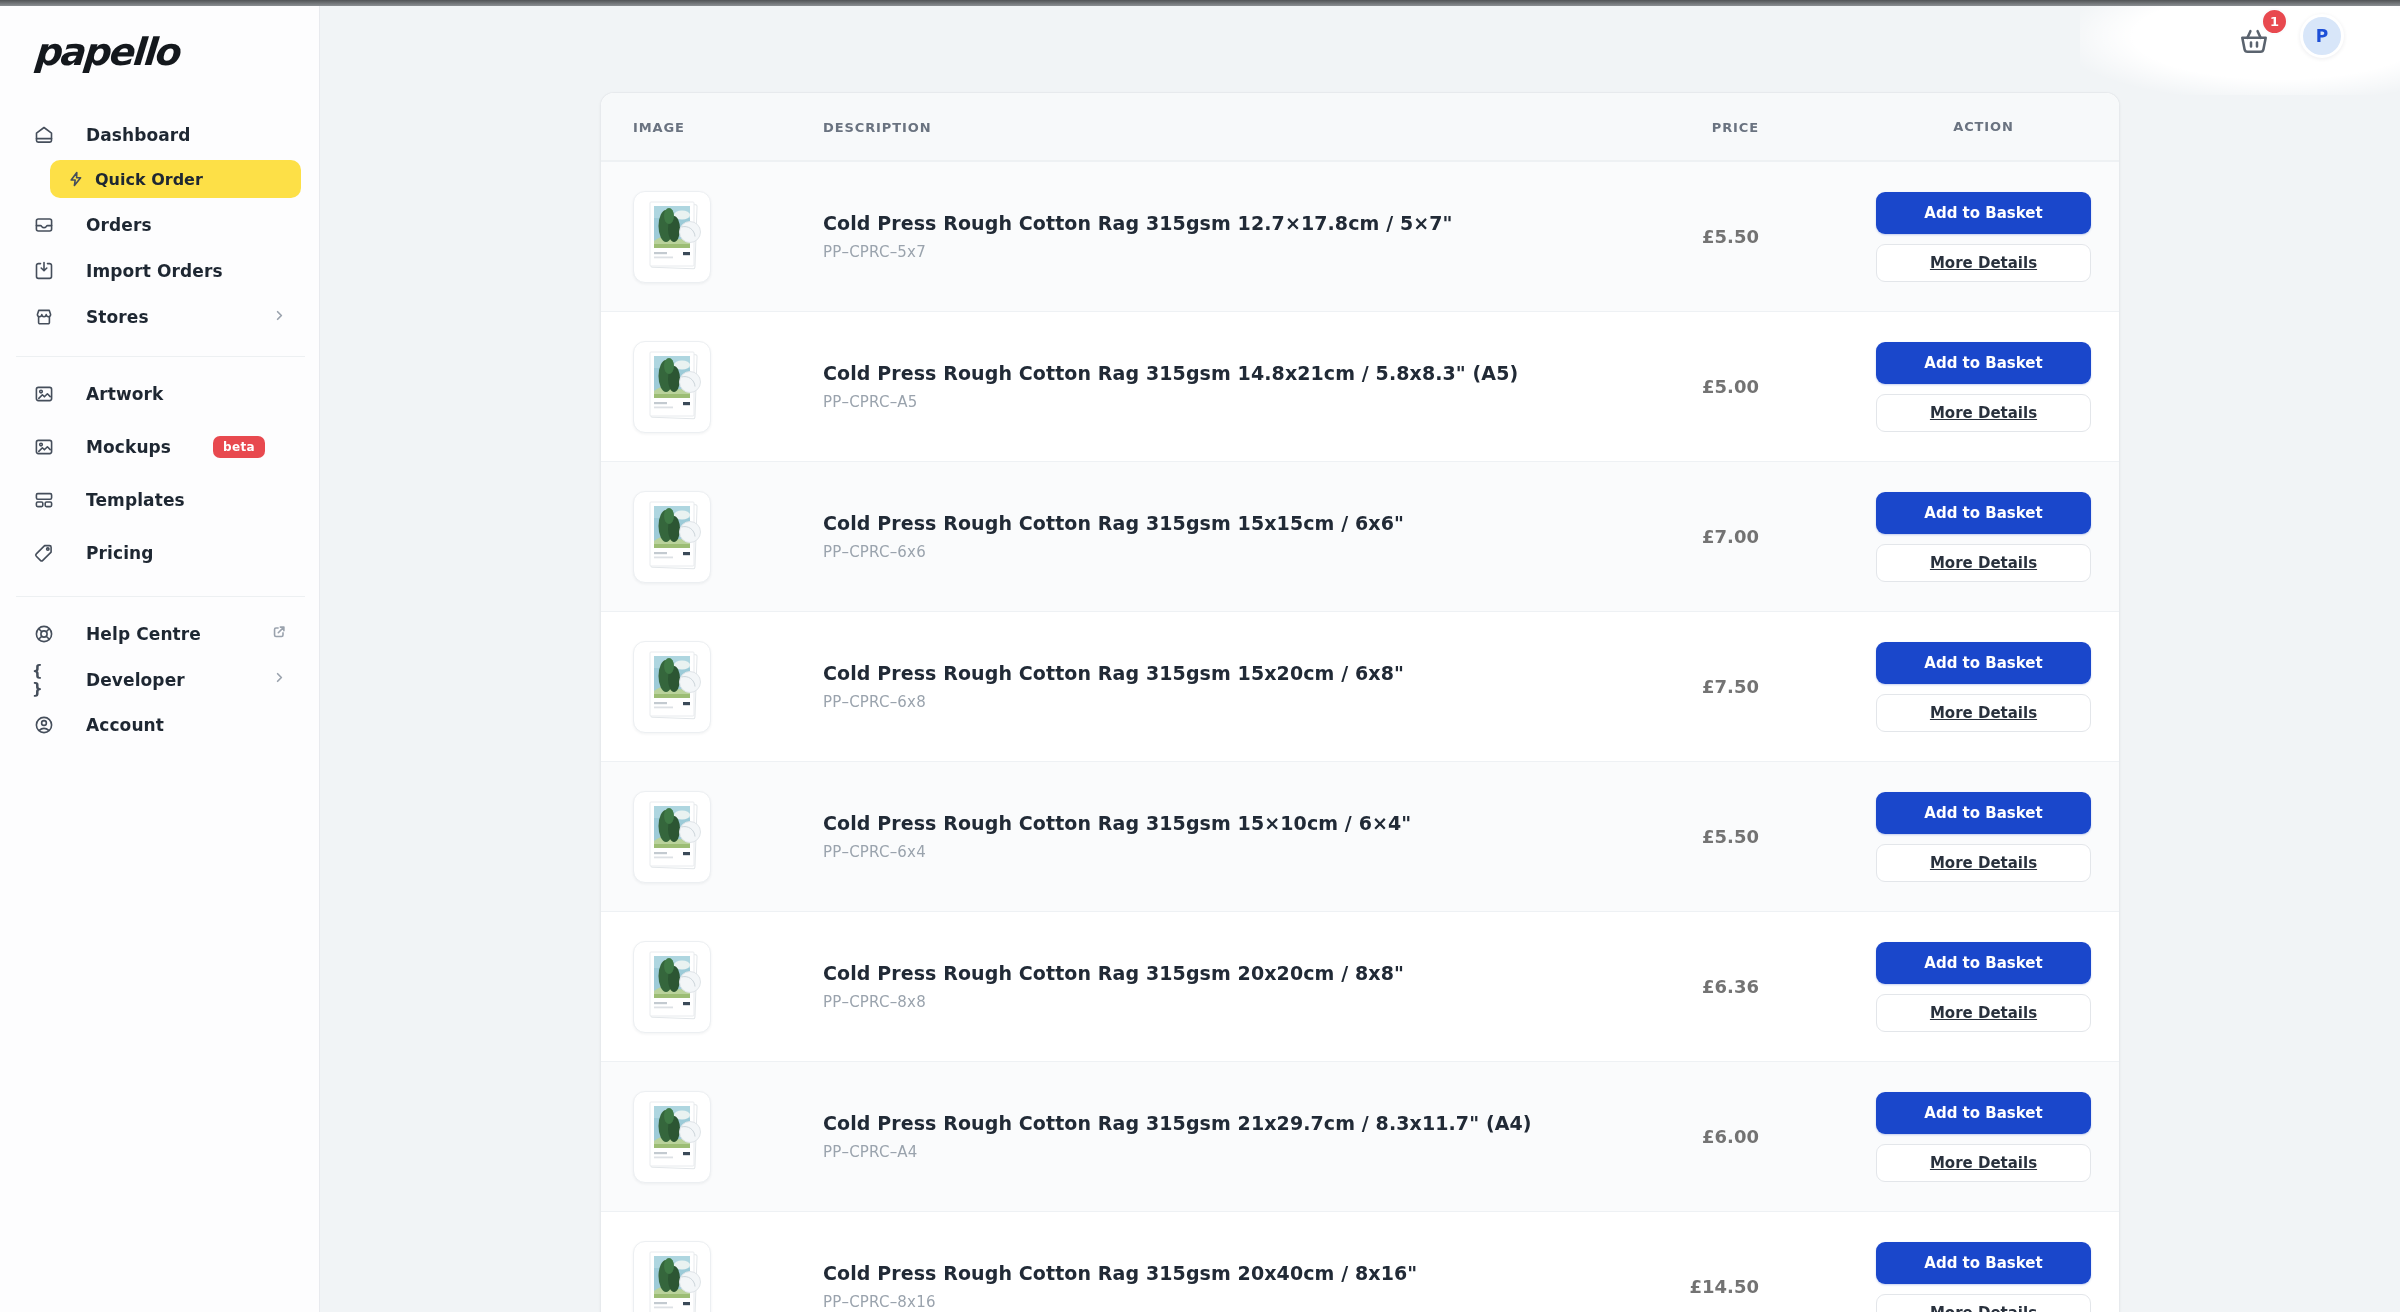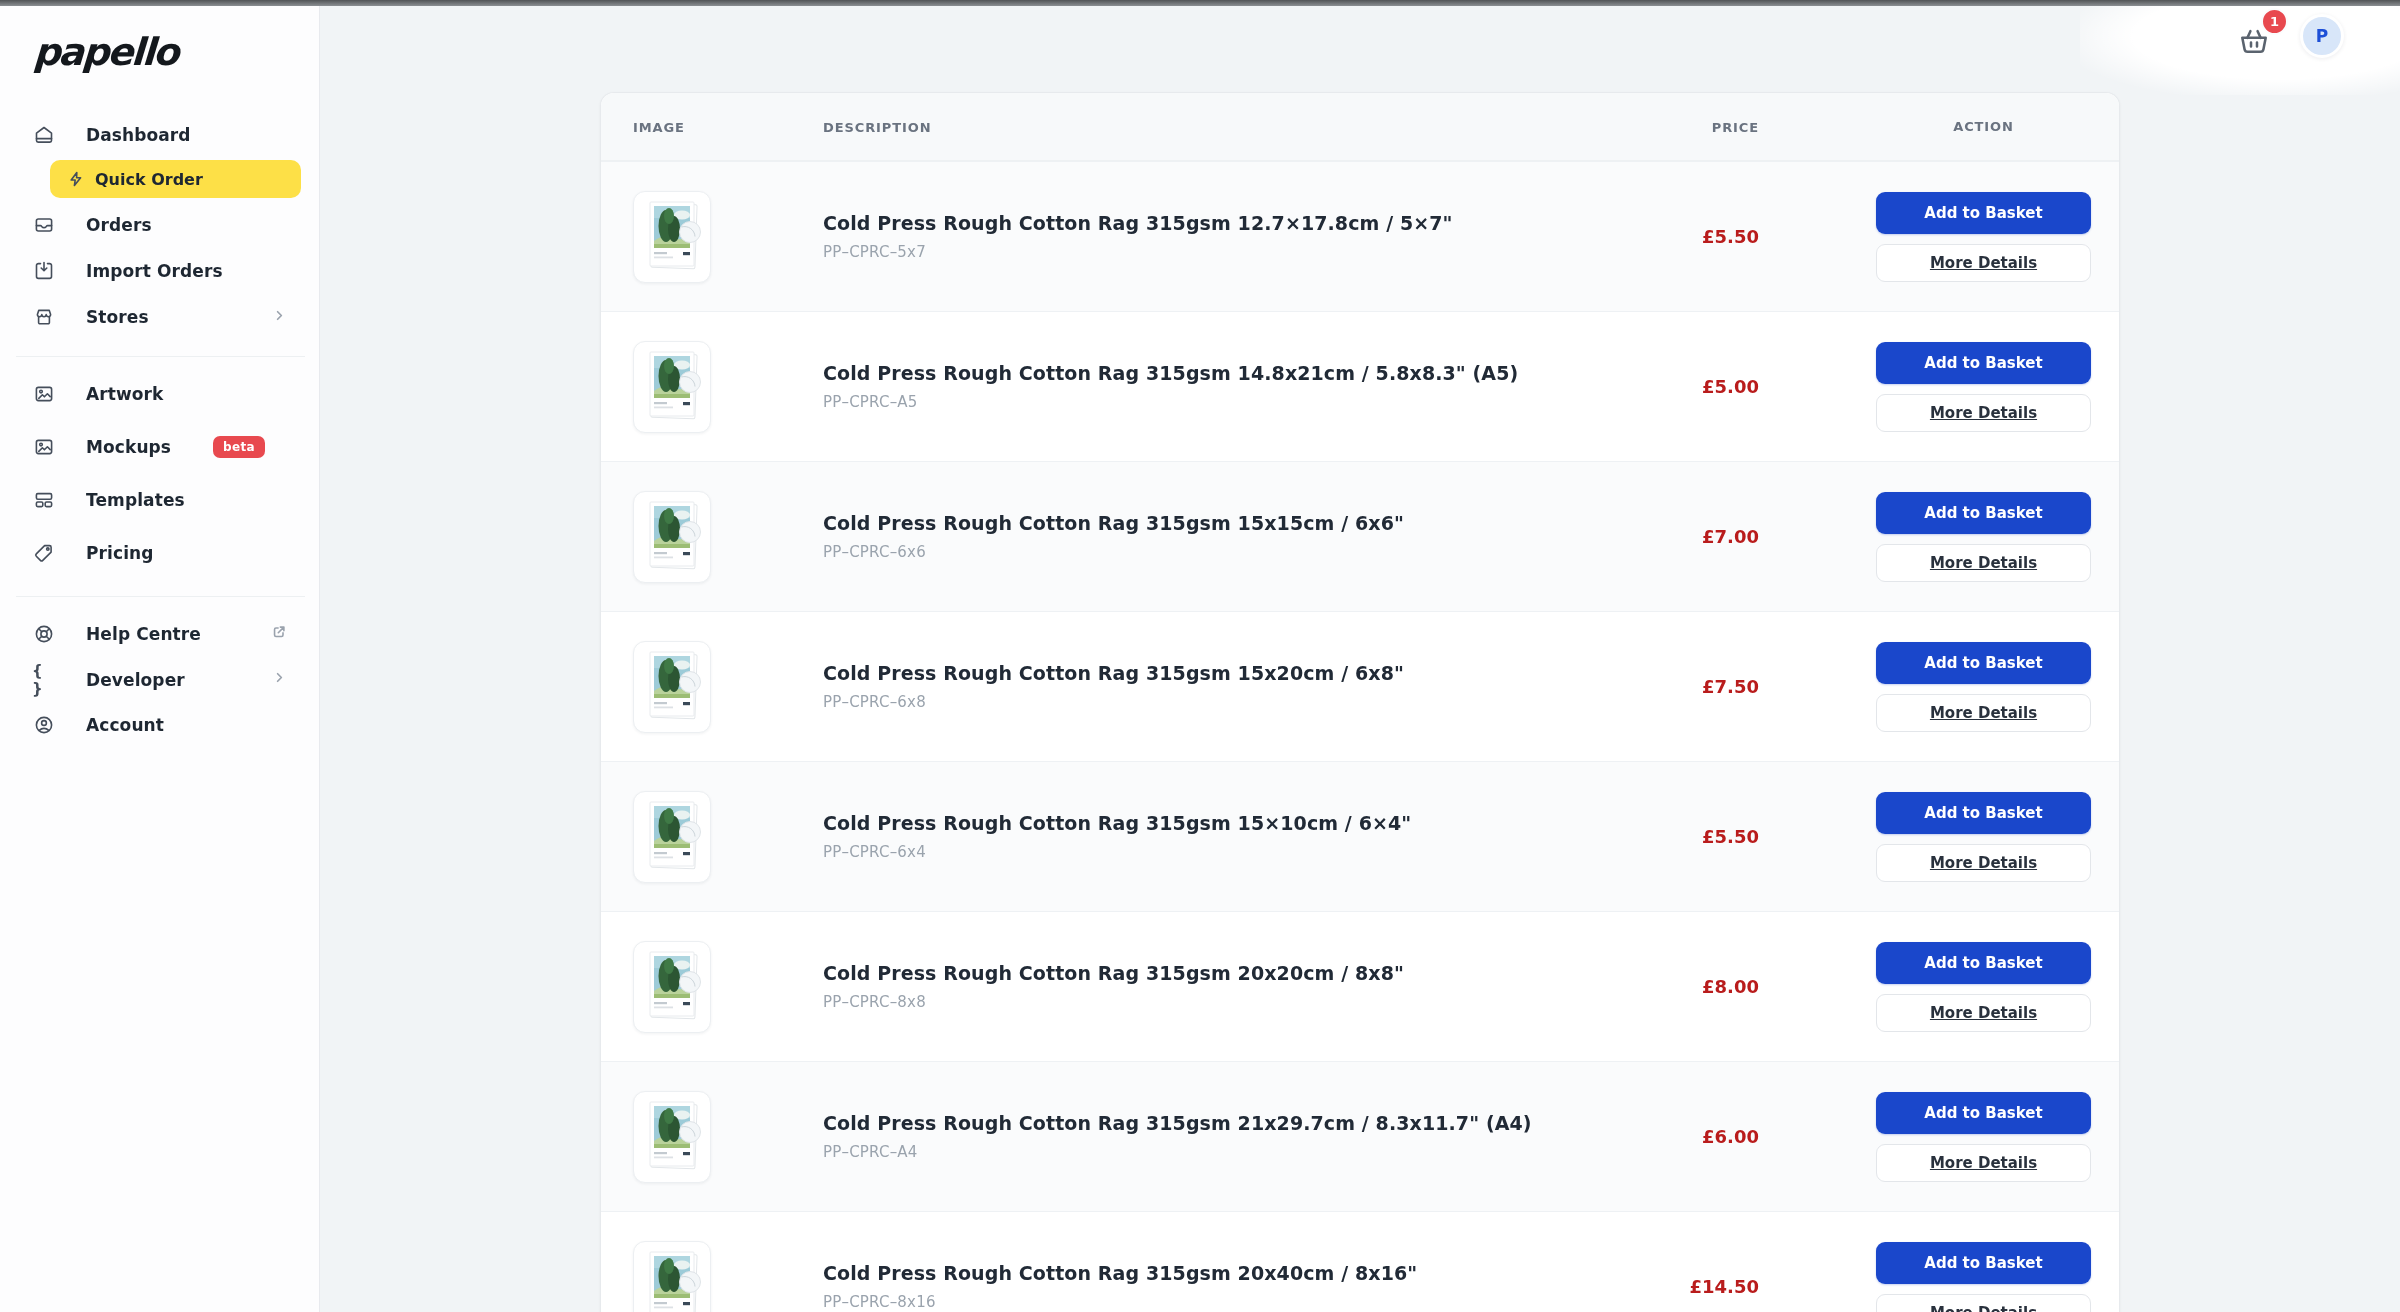--- a/index.html
+++ b/index.html
@@ -59,21 +59,21 @@
   .c-price{ width:222px; flex:none; text-align:right; }
   .c-act  { width:362px; flex:none; padding-left:117px; }
   .c-act .th { display:block; width:215px; text-align:center; }
   .row { height:150px; display:flex; align-items:center; border-top:1px solid #eef1f4; }
   .row:first-of-type { border-top:none; }
   .row:nth-of-type(even) { background:#fafbfc; }
   .thumb { width:78px; height:92px; background:#ffffff; border:1px solid #eceff2; border-radius:12px;
     box-shadow:0 1px 3px rgba(20,30,50,.06); display:flex; align-items:center; justify-content:center; }
   .pname { font-size:19px; font-weight:600; color:#212a36; letter-spacing:.1px; margin-bottom:9px; }
   .psku  { font-size:15px; color:#9aa3ad; letter-spacing:.2px; }
-  .price { font-size:18px; font-weight:600; color:#b91c1c; }
+  .price { font-size:18px; font-weight:600; color:#737373; }
   .actions { width:215px; display:flex; flex-direction:column; }
   .btn-add { width:215px; height:42px; background:#1a47cb; color:#fff; border:none; border-radius:9px;
     font-family:inherit; font-size:15px; font-weight:600; cursor:pointer; box-shadow:0 1px 2px rgba(26,71,203,.25); }
   .btn-more { width:215px; height:38px; background:#fff; color:#29313d; border:1px solid #e3e6ea;
     border-radius:9px; font-family:inherit; font-size:15px; font-weight:600; margin-top:10px; cursor:pointer;text-decoration:underline; }
 </style>
 </head>
 <body>
 
 <div class="win-edge"></div>
@@ -447,21 +447,21 @@
     <rect x="13" y="53" width="13" height="2.2" fill="#c3cad0"></rect>
     <rect x="13" y="57.5" width="19" height="1.8" fill="#dde1e5"></rect>
     <rect x="42" y="53" width="7" height="3.2" fill="#3a4a58"></rect>
   </svg>
 </div>
       </div>
     <div class="c-desc">
       <div class="pname">Cold Press Rough Cotton Rag 315gsm 20x20cm / 8x8"</div>
       <div class="psku">PP–CPRC–8x8</div>
     </div>
-    <div class="c-price"><span class="price">£8.00</span></div>
+    <div class="c-price"><span class="price">£6.36</span></div>
     <div class="c-act">
         <div class="actions">
       <button class="btn-add">Add to Basket</button>
       <button class="btn-more">More Details</button>
     </div>
       </div>
   </div>
 
   <div class="row">
     <div class="c-img">

